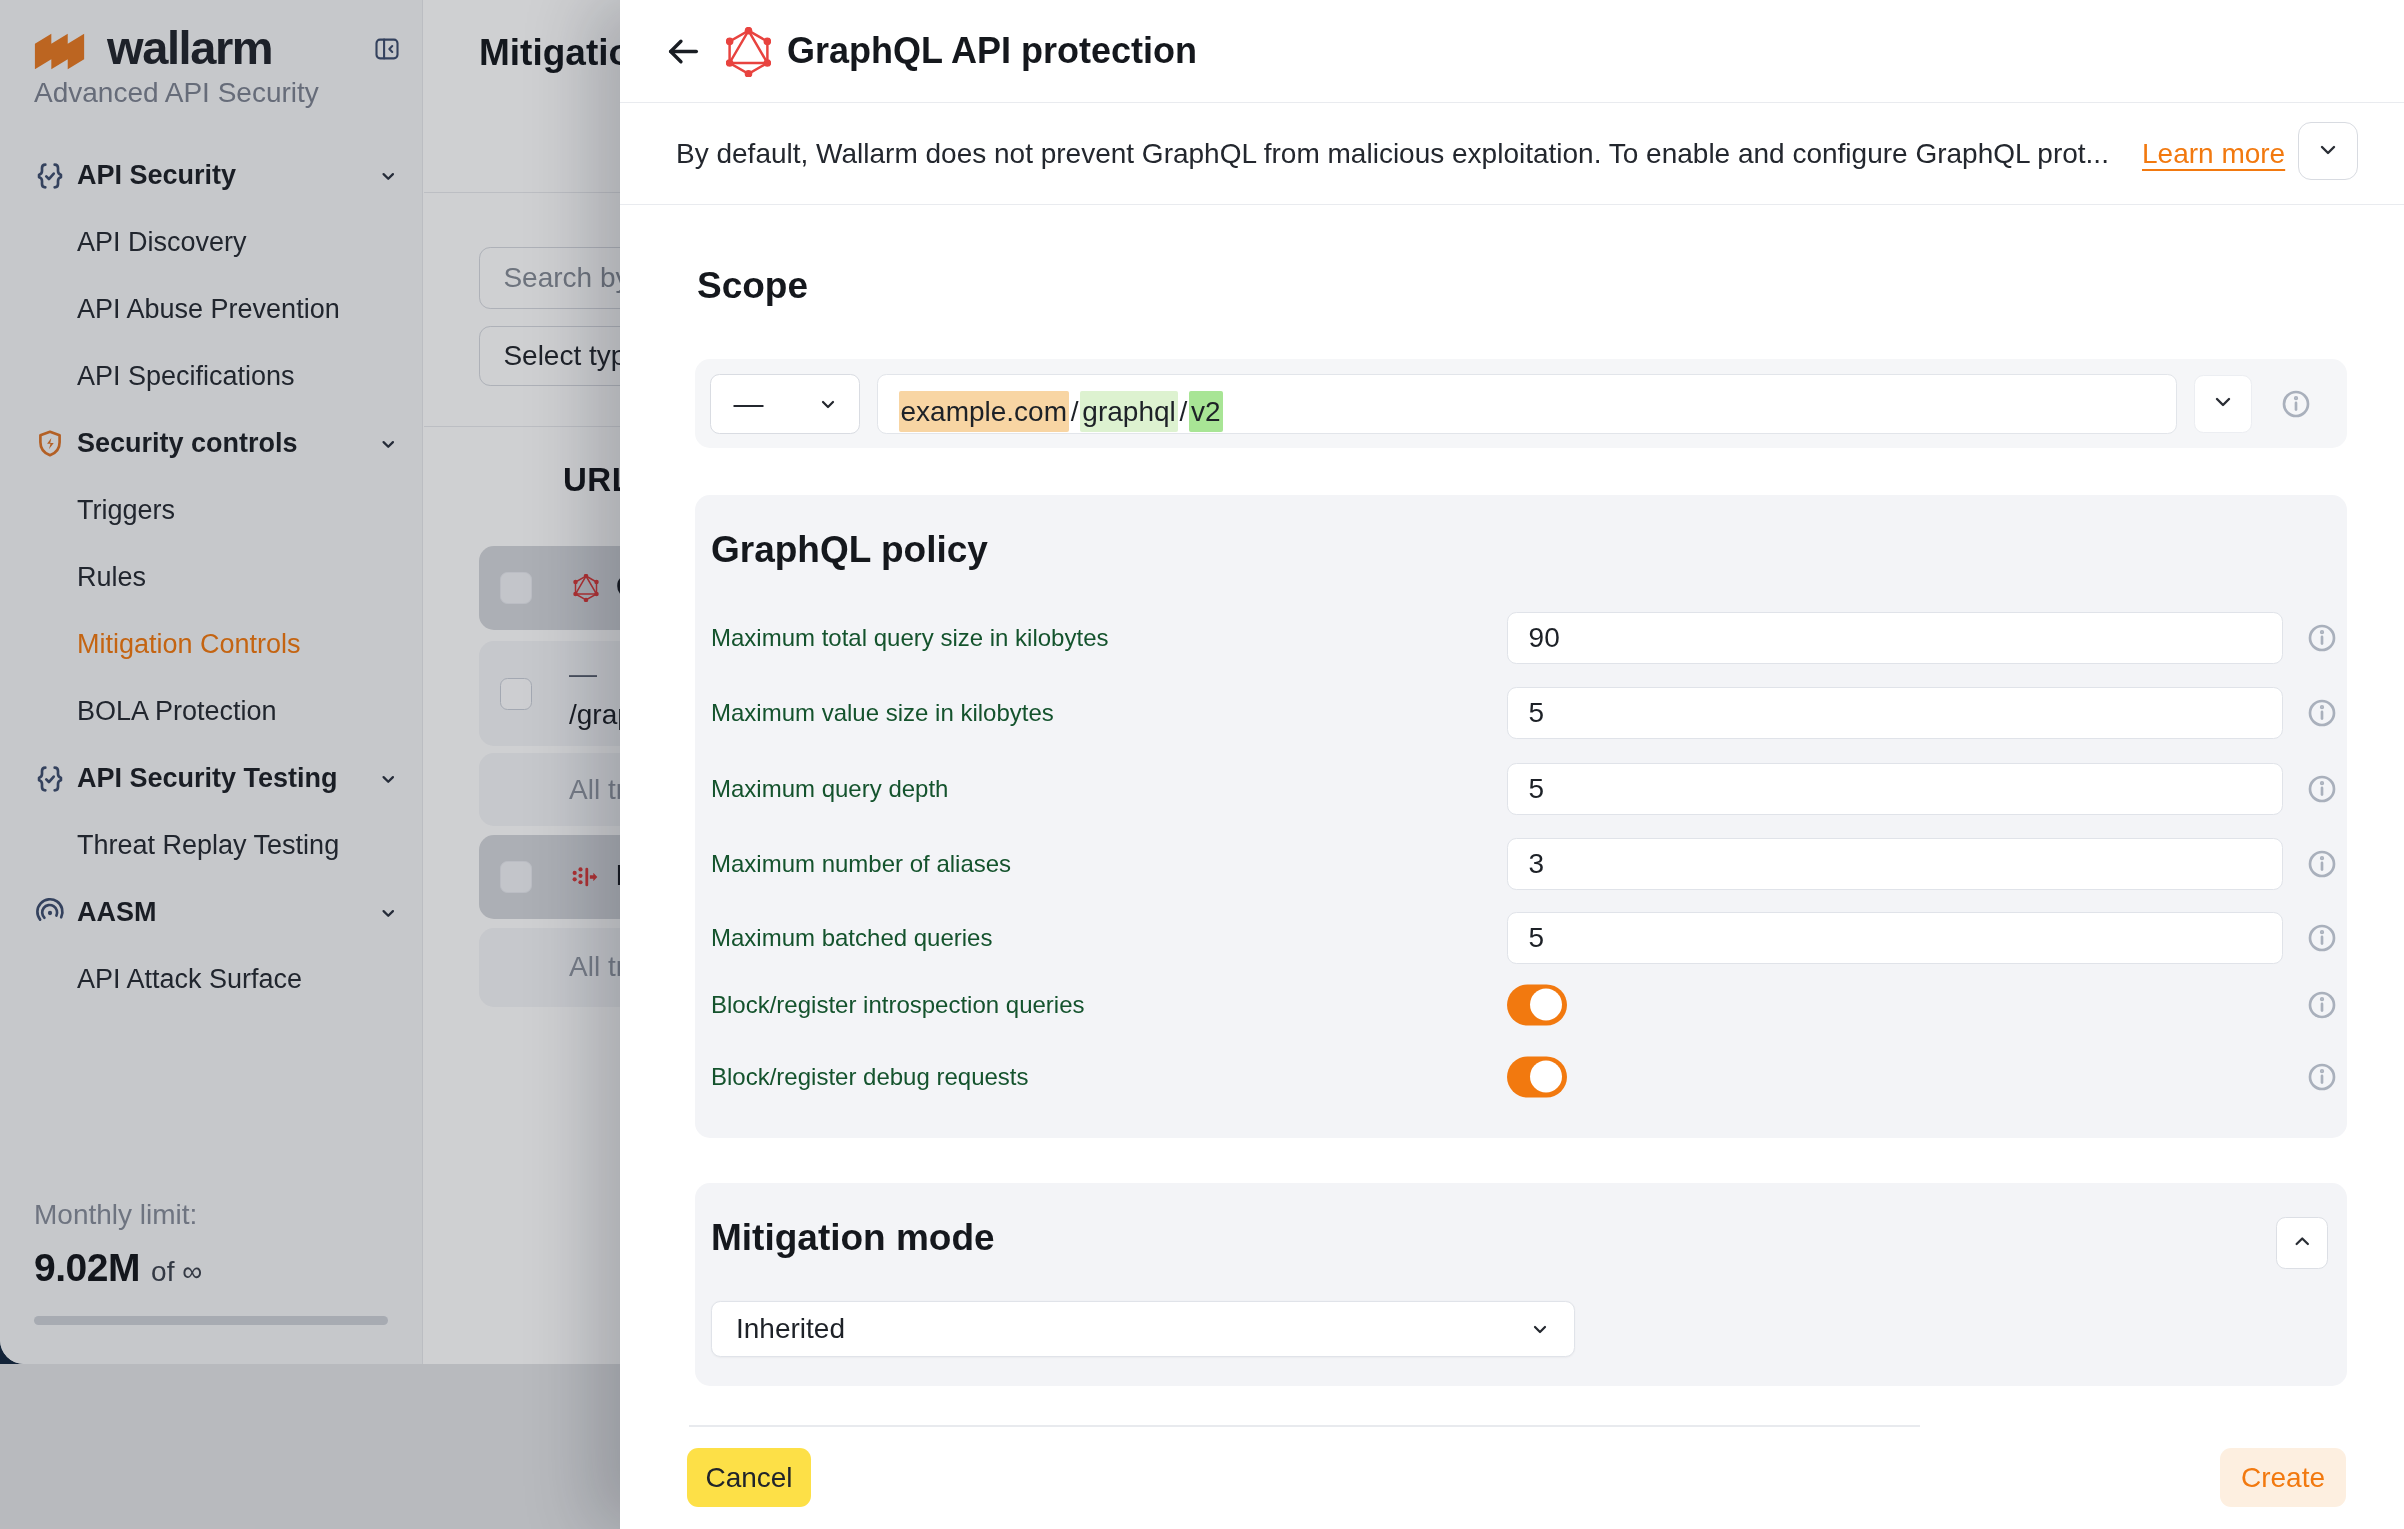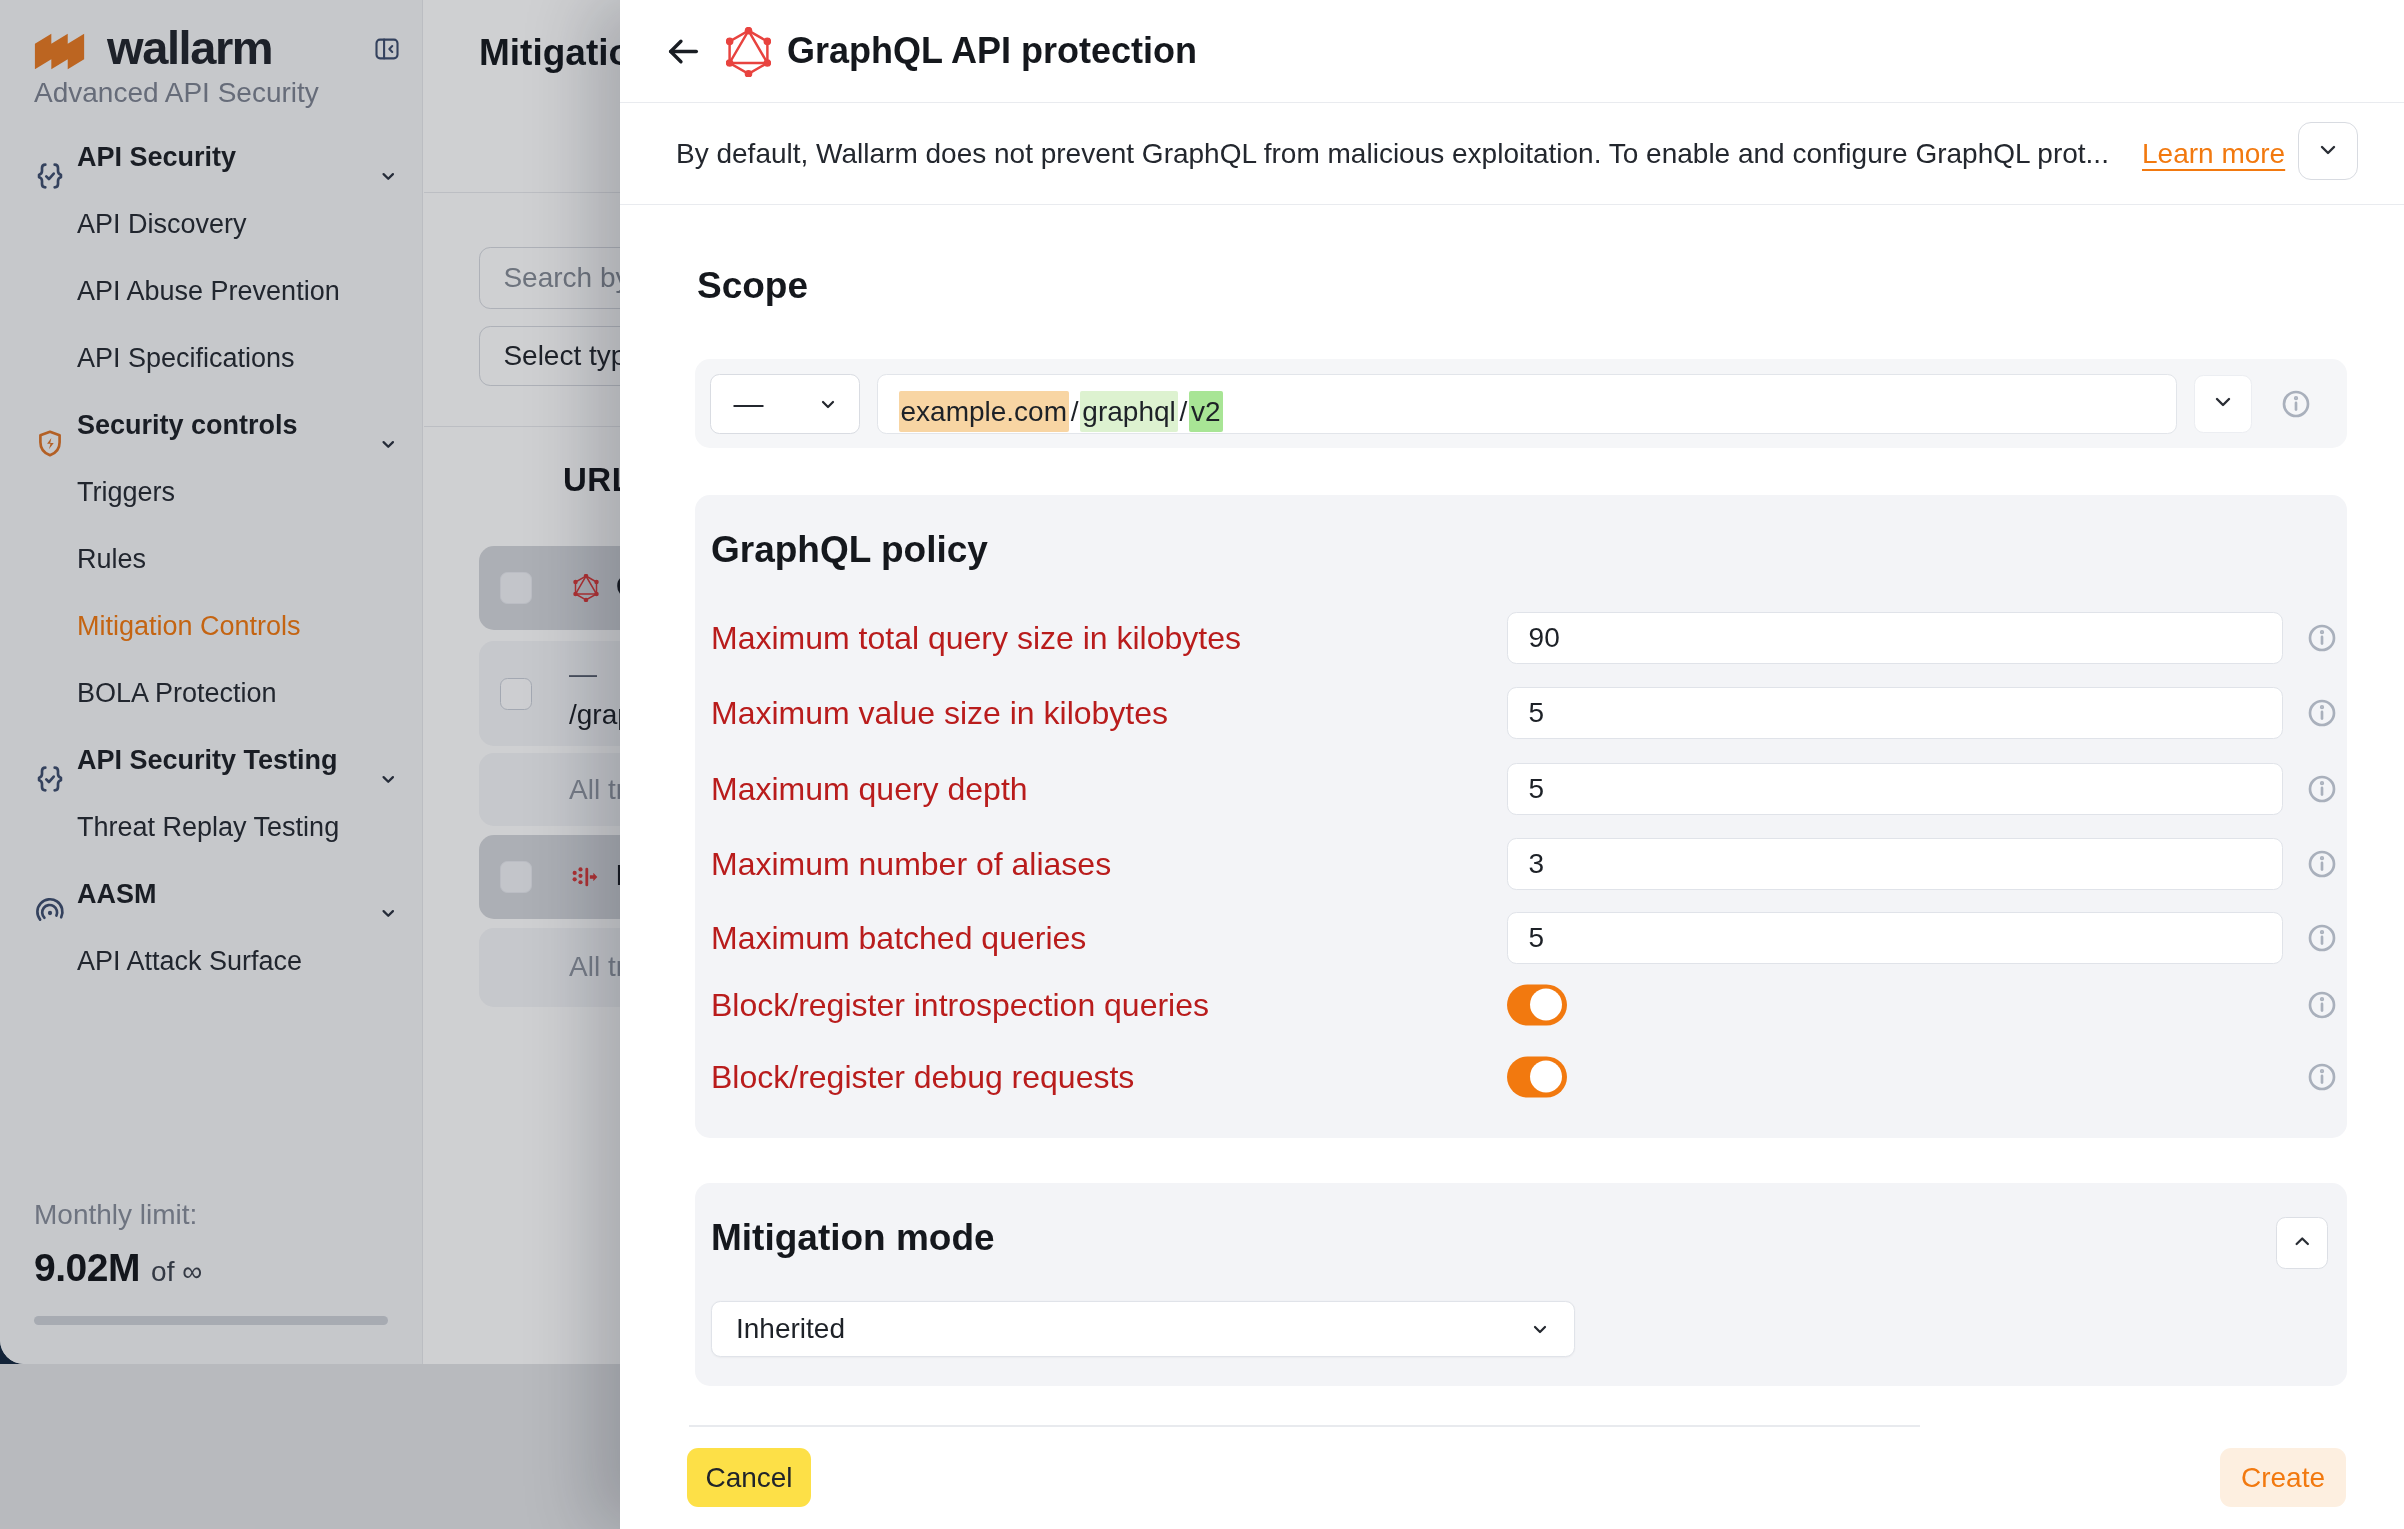--- a/index.html
+++ b/index.html
@@ -14,21 +14,21 @@
   .page-card { position:absolute; left:0; top:0; width:639px; height:1364px; background:#ffffff; border-bottom-left-radius:24px; overflow:hidden; z-index:1; }
 
   .sidebar { position:absolute; left:0; top:0; bottom:0; width:423px; background:#f4f5f7; border-right:0.9px solid #e6e8ec; border-bottom-left-radius:24px; }
   .logo-row { position:absolute; left:34px; top:26px; width:367px; height:49px; }
   .logo-mark { position:absolute; left:0; top:5.6px; width:62px; height:37px; }
   .brand-name { position:absolute; left:73px; top:-5.6px; font-size:47px; font-weight:700; letter-spacing:-1.4px; color:#21252c; }
   .collapse-btn { position:absolute; right:0; top:9.4px; width:28px; height:28px; color:#3e4e6e; cursor:pointer; }
   .brand-sub { position:absolute; left:34px; top:77px; font-size:28px; color:#7c8290; }
 
   .nav { position:absolute; left:0; top:142px; width:423px; }
-  .nav-item { position:relative; height:67px; display:flex; padding-left:77px; font-size:27px; color:#262b33; cursor:pointer; }
+  .nav-item { position:relative; height:67px; display:flex; align-items:center; padding-left:77px; font-size:27px; color:#262b33; cursor:pointer; }
   .nav-item.section { font-weight:700; color:#1d2127; }
   .nav-item.active .nav-label { color:var(--accent,#F2790F); }
   .nav-icon { position:absolute; left:34px; top:50%; transform:translateY(-50%); width:32px; height:32px; }
   .nav-icon svg { width:32px; height:32px; display:block; }
   .nav-chevron { position:absolute; right:24px; top:50%; transform:translateY(-50%); width:22.5px; height:22.5px; color:#2b3240; }
   .nav-chevron svg { width:22.5px; height:22.5px; display:block; }
 
   .monthly { position:absolute; left:34px; top:1199px; width:358px; }
   .monthly-label { font-size:28px; color:#868c99; }
   .monthly-line { margin-top:15px; display:flex; align-items:baseline; gap:11.2px; }
@@ -89,21 +89,21 @@
   .scope-expand-btn { margin-left:17px; width:58px; height:58px; background:#fff; border:0.9px solid #eceef2; border-radius:9.4px; display:flex; align-items:center; justify-content:center; color:#2a2e35; cursor:pointer; }
   .scope-expand-btn svg { width:24px; height:24px; }
   .scope-info { margin-left:28px; }
 
   .info-icon { width:32px; height:32px; }
   .info-icon svg { width:32px; height:32px; display:block; }
 
   .policy-card { position:absolute; left:75px; top:495px; width:1652px; height:643px; background:#f3f4f7; border-radius:15px; }
   .card-heading { position:absolute; left:16px; top:34px; font-size:37px; font-weight:700; color:#15181d; }
   .p-row { position:absolute; left:0; width:100%; }
-  .p-label { position:absolute; left:16px; top:50%; transform:translateY(-50%); font-size:32px; color:#b91c1c; white-space:nowrap; }
+  .p-label { position:absolute; left:16px; top:50%; transform:translateY(-50%); font-size:24px; color:#14532d; white-space:nowrap; }
   .p-input { position:absolute; left:812px; top:0; width:776px; height:52px; background:#fff; border:0.9px solid #e0e3e9; border-radius:9.4px; font-size:28px; font-family:inherit; color:#1d2127; padding:0 0 0 20.6px; outline:none; }
   .p-info { position:absolute; left:1611px; top:50%; transform:translateY(-50%); }
   .toggle { position:absolute; left:812px; top:50%; transform:translateY(-50%); width:60px; height:41px; border-radius:20.6px; background:var(--accent,#F2790F); cursor:pointer; }
   .toggle .knob { position:absolute; right:4.7px; top:4.7px; width:32px; height:32px; border-radius:50%; background:#fff; }
 
   .mm-card { position:absolute; left:75px; top:1183px; width:1652px; height:203px; background:#f3f4f7; border-radius:15px; }
   .mm-collapse-btn { position:absolute; right:19px; top:34px; width:52px; height:52px; background:#fff; border:0.9px solid #dcdfe5; border-radius:9.4px; display:flex; align-items:center; justify-content:center; color:#2a2e35; cursor:pointer; }
   .mm-collapse-btn svg { width:22.5px; height:22.5px; }
   .mm-select { position:absolute; left:16px; top:118px; width:864px; height:56px; background:#fff; border:0.9px solid #e0e3e9; border-radius:9.4px; display:flex; align-items:center; padding:0 22.5px 0 24px; font-size:28px; color:#1d2127; cursor:pointer; box-shadow:0 0.9px 1.9px rgba(20,25,35,0.04); }
   .mm-select .sel-caret { margin-left:auto; color:#23272e; }

